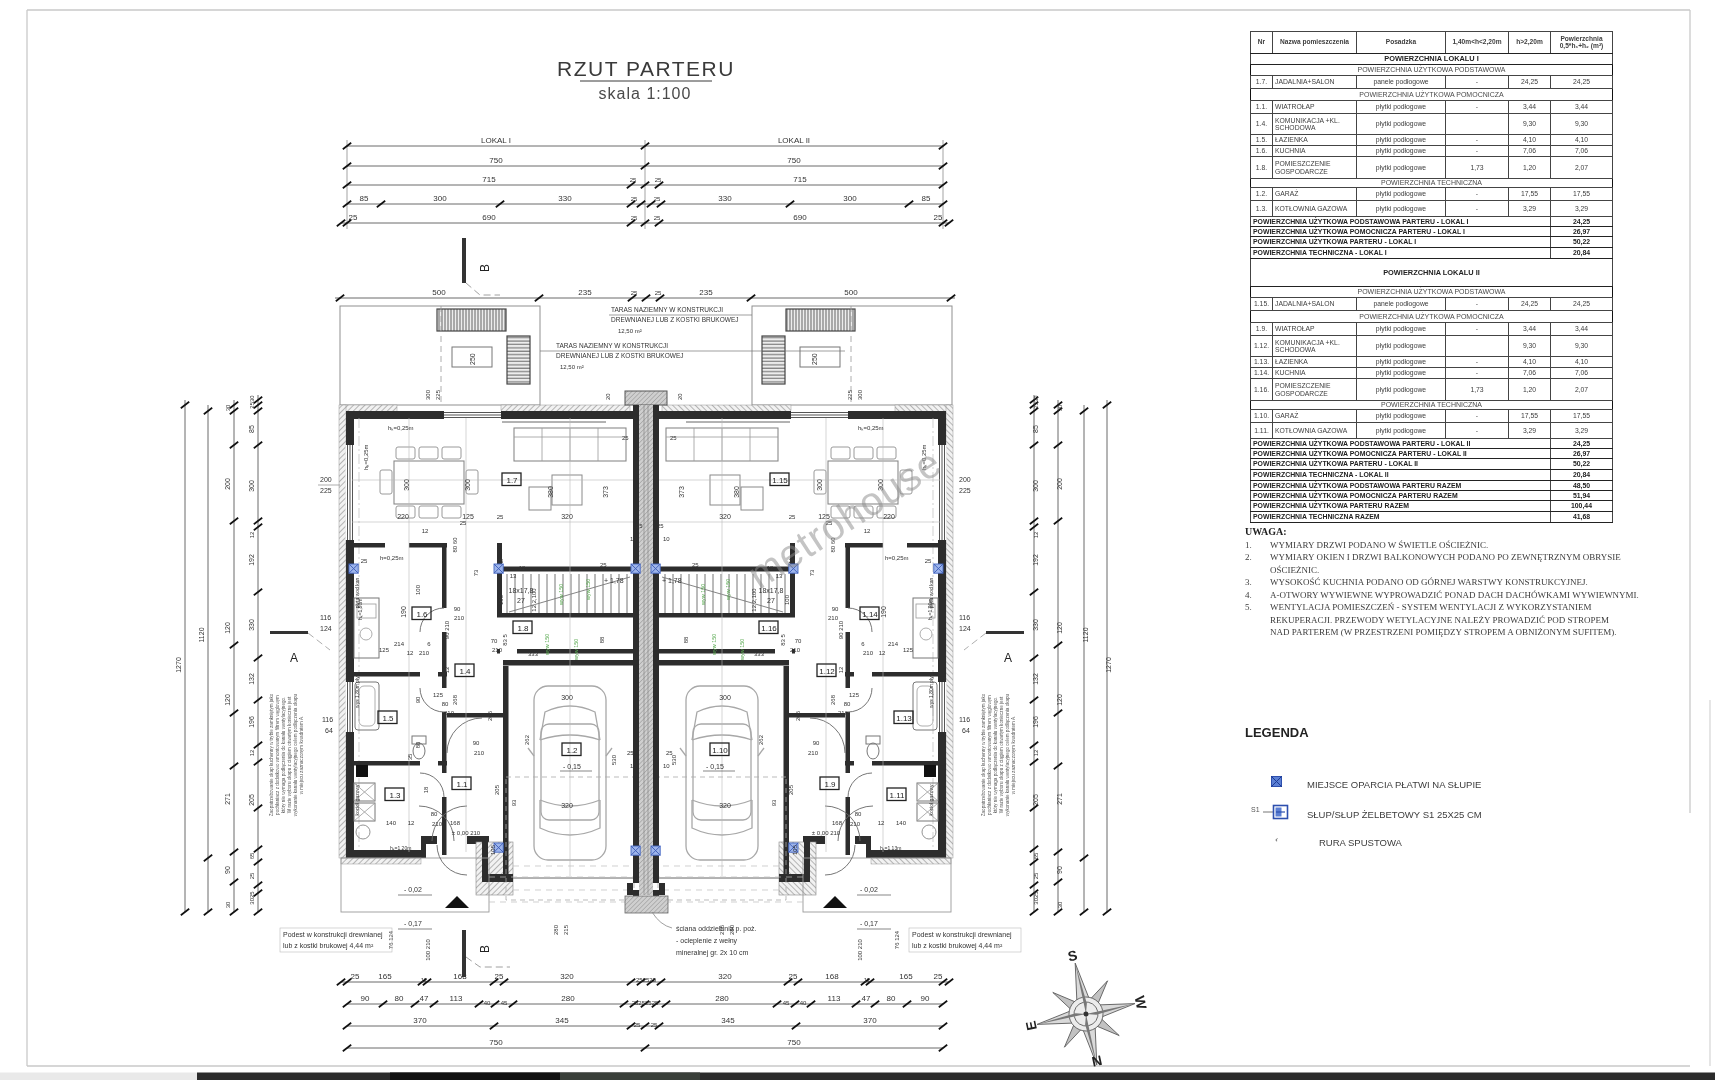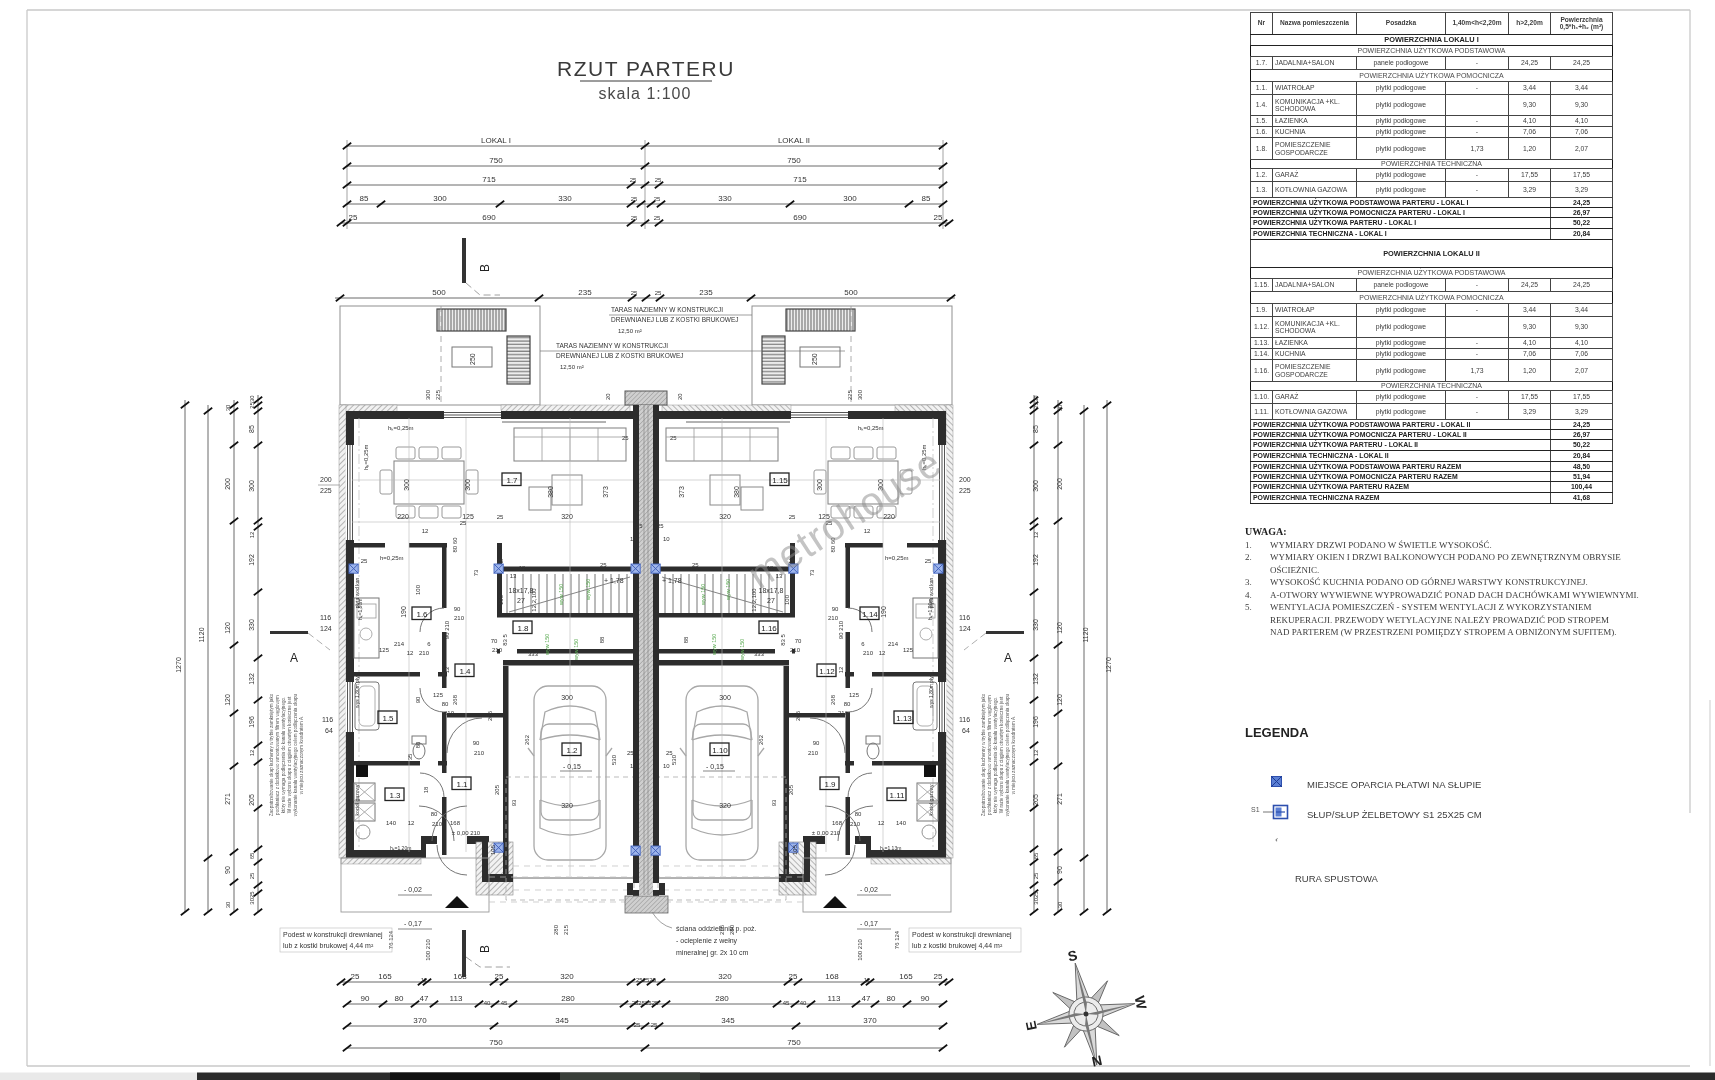--- a/index.html
+++ b/index.html
@@ -941,21 +941,21 @@
 
 <g id="botbars">
  <rect x="0" y="1072.5" width="197" height="7.5" fill="#e9e9e9"></rect>
  <rect x="197" y="1072.5" width="1518" height="7.5" fill="#2b2b2b"></rect>
  <rect x="390" y="1072.5" width="170" height="7.5" fill="#111"></rect>
  <rect x="560" y="1072.5" width="140" height="7.5" fill="#3a3f3a"></rect>
 </g>
 </g>
     </svg>
 
-<div class="abs" id="tblwrap" style="left:1250px;top:12px;width:362px;">
+<div class="abs" id="tblwrap" style="left:1250px;top:31px;width:362px;">
 <table id="tbl">
         <colgroup>
           <col style="width:22px">
           <col style="width:84px">
           <col style="width:89px">
           <col style="width:63px">
           <col style="width:42px">
           <col style="width:62px">
         </colgroup>
         <tbody>
@@ -1168,21 +1168,21 @@
             <td class="sumv">41,68</td>
           </tr>
         </tbody>
       </table>
 </div>
 
 <div class="abs" id="uwaga" style="left:1245px;top:526px;width:400px;font-size:9px;color:#3c3c3c;line-height:12.5px;font-family:Liberation Serif, serif;">
 <div style="font-weight:bold;font-size:10px;color:#222;">UWAGA:</div>
 <div style="display:flex">
         <span style="width:25px;">1.</span>
-        <span style="flex:1">WYMIARY DRZWI PODANO W ŚWIETLE WYSOKOŚĆ.</span>
+        <span style="flex:1">WYMIARY DRZWI PODANO W ŚWIETLE OŚCIEŻNIC.</span>
       </div>
 <div style="display:flex">
         <span style="width:25px;">2.</span>
         <span style="flex:1">WYMIARY OKIEN I DRZWI BALKONOWYCH PODANO PO ZEWNĘTRZNYM OBRYSIE<br>OŚCIEŻNIC.</span>
       </div>
 <div style="display:flex">
         <span style="width:25px;">3.</span>
         <span style="flex:1">WYSOKOŚĆ  KUCHNIA PODANO OD GÓRNEJ WARSTWY KONSTRUKCYJNEJ.</span>
       </div>
 <div style="display:flex">
@@ -1210,21 +1210,21 @@
 <div class="abs" style="left:6px;top:66px;font-size:7px;color:#555;">S1</div>
 <svg class="abs" style="left:18px;top:64px" width="42" height="16">
           <line x1="0" y1="8" x2="10" y2="8" stroke="#777" stroke-width="1"></line>
           <rect x="10.5" y="1.5" width="14" height="13" fill="#fff" stroke="#2d4fae" stroke-width="1.6"></rect>
           <rect x="12.5" y="3.5" width="6" height="9" fill="#5b7fd4"></rect>
           <line x1="13" y1="8" x2="22" y2="8" stroke="#2d4fae" stroke-width="1.2"></line>
         </svg>
 <div class="abs" style="left:62px;top:69px;">SŁUP/SŁUP  ŻELBETOWY S1 25X25 CM</div>
 
 <div class="abs" style="left:30px;top:96px;font-size:7px;color:#888;">◐</div>
-<div class="abs" style="left:50px;top:97px;margin-top:36px;">RURA SPUSTOWA</div>
+<div class="abs" style="left:74px;top:97px;">RURA SPUSTOWA</div>
 </div>
 </div>
 </div>
 
 <style>
 #tbl{border-collapse:collapse;width:362px;table-layout:fixed;font-size:6.8px;color:#3d3d3d;}
 #tbl td{border:0.8px solid #444;padding:0 2px;overflow:hidden;line-height:1.05;}
 #tbl tr.hdr td{text-align:center;font-weight:bold;font-size:6.6px;border-bottom:1.6px solid #222;}
 #tbl td.sec{text-align:center;font-weight:bold;font-size:7.4px;color:#222;border-top:1.4px solid #222;border-bottom:1.4px solid #222;}
 #tbl td.sub{text-align:center;font-size:7px;border-left:none;border-right:none;color:#4a4a4a;}

